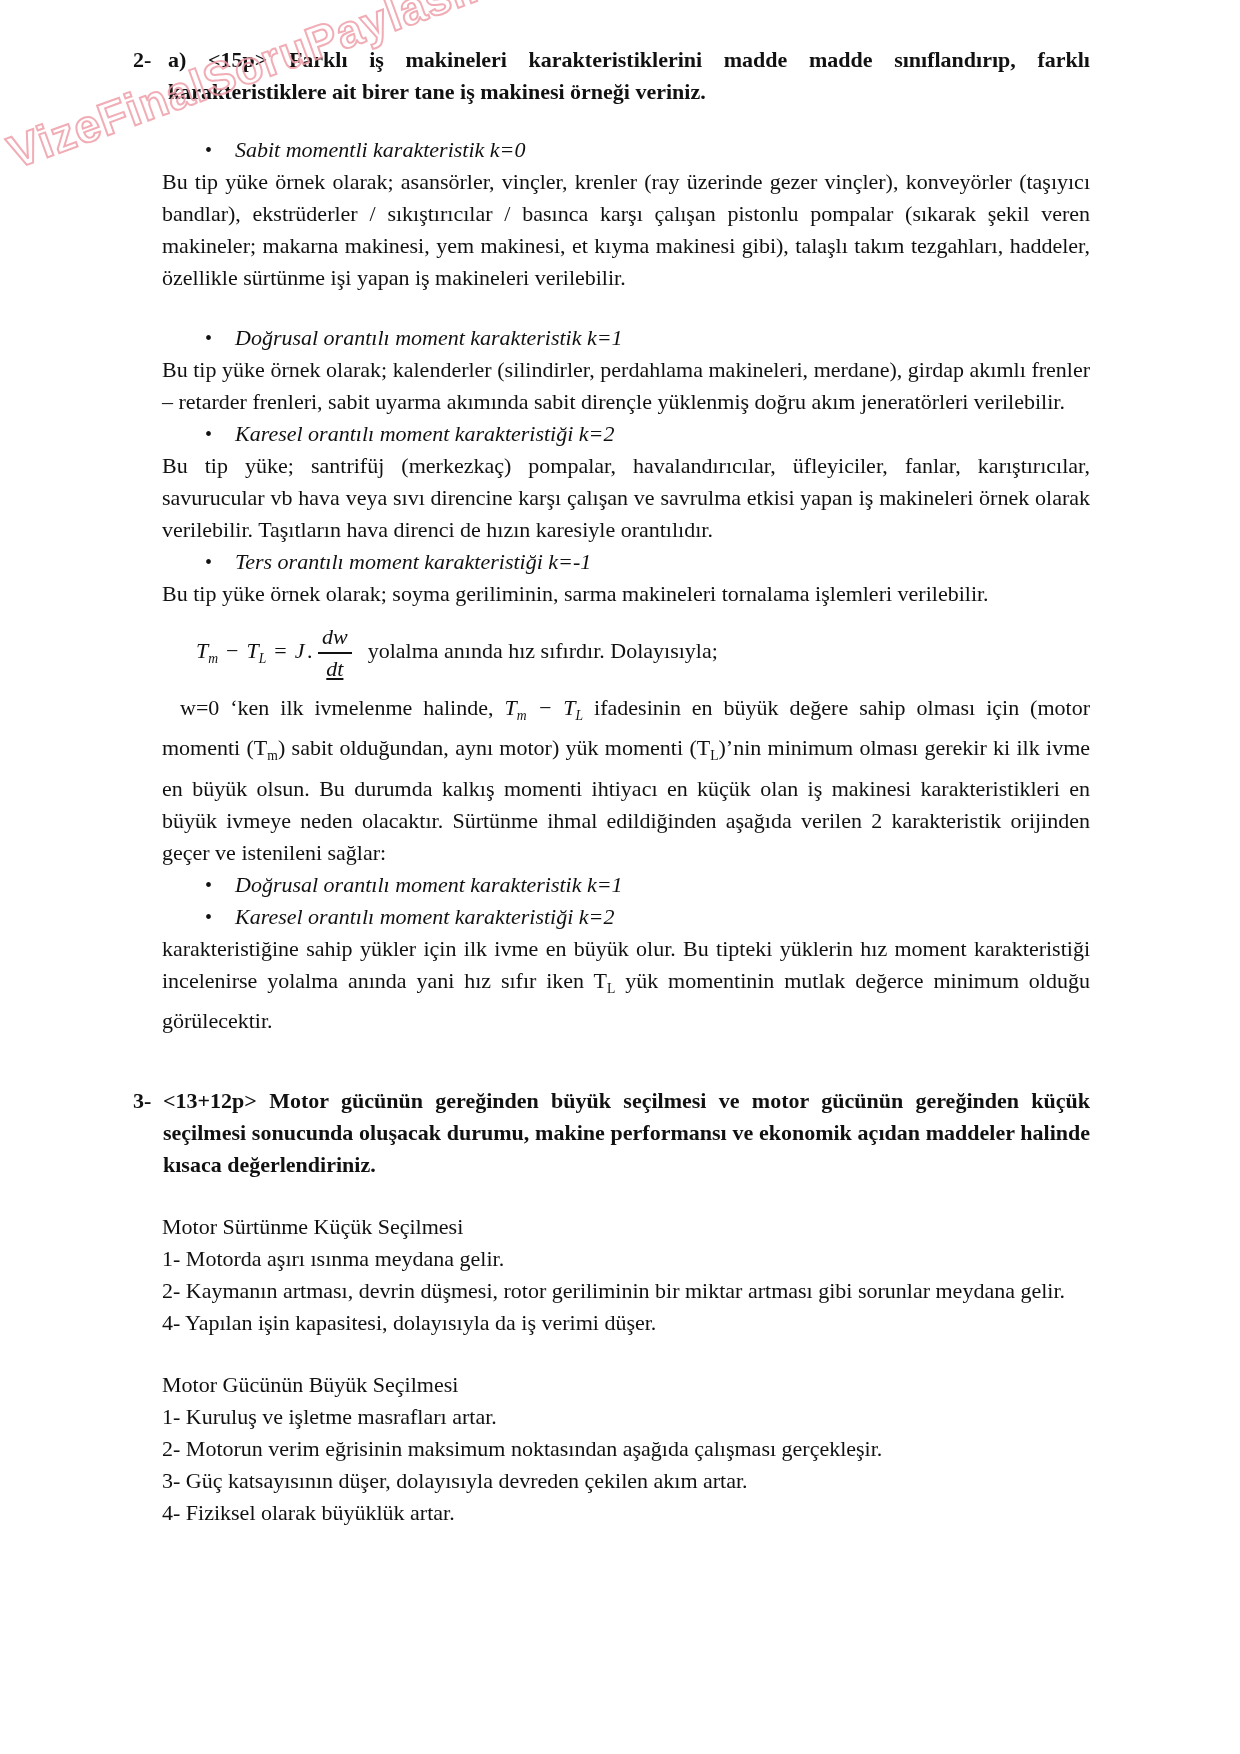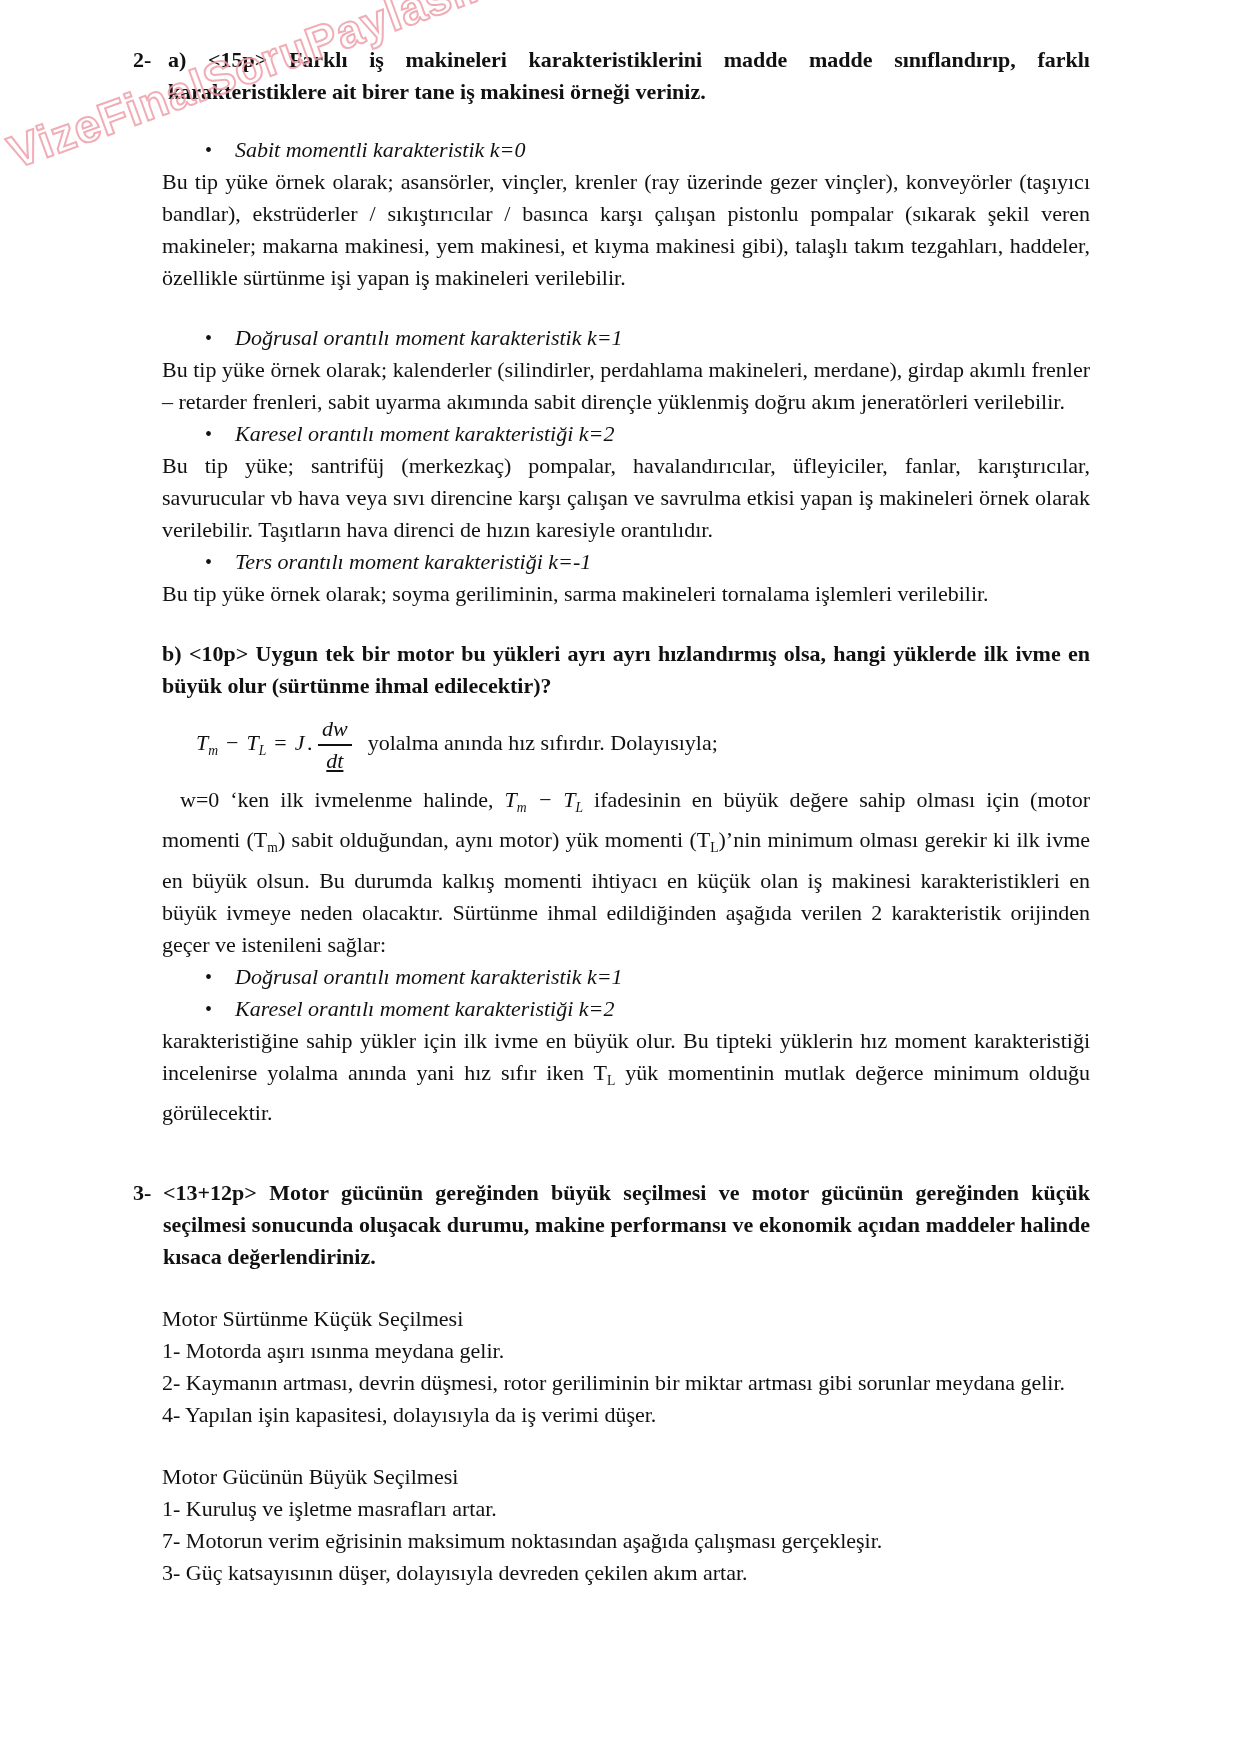--- a/index.html
+++ b/index.html
@@ -114,21 +114,20 @@
       <div>
         <div class="bullet-row">
           <span class="bullet-dot">•</span>
           <span class="bullet-text">Ters orantılı moment karakteristiği k=-1</span>
         </div>
         <div class="body-para">Bu tip yüke örnek olarak; soyma geriliminin, sarma makineleri tornalama işlemleri verilebilir.</div>
       </div>
 
     </div>
 
-    <div class="qb-head">b) &lt;10p&gt; Uygun tek bir motor bu yükleri ayrı ayrı hızlandırmış olsa, hangi yüklerde ilk ivme en büyük olur (sürtünme ihmal edilecektir)?</div>
 
     <div class="formula-row">
       <span class="mi">T</span><sub class="msub">m</sub><span class="mop">−</span><span class="mi">T</span><sub class="msub">L</sub><span class="mop">=</span><span class="mi">J</span><span class="mdot mi">.</span><span class="frac"><span class="fnum mi">dw</span><span class="fden mi">dt</span></span><span class="ftail">yolalma anında hız sıfırdır. Dolayısıyla;</span>
     </div>
 
     <div class="body-para indent-first"><span>w=0 ‘ken ilk ivmelenme halinde, </span><span class="mi">T</span><sub class="msub">m</sub><span class="mi"> − </span><span class="mi">T</span><sub class="msub">L</sub><span> ifadesinin en büyük değere sahip olması için (motor momenti (T</span><span class="tsub">m</span><span>) sabit olduğundan, aynı motor) yük momenti (T</span><span class="tsub">L</span><span>)’nin minimum olması gerekir ki ilk ivme en büyük olsun. Bu durumda kalkış momenti ihtiyacı en küçük olan iş makinesi karakteristikleri en büyük ivmeye neden olacaktır. Sürtünme ihmal edildiğinden aşağıda verilen 2 karakteristik orijinden geçer ve istenileni sağlar:</span></div>
 
     <div class="bullet-row">
       <span class="bullet-dot">•</span>
       <span class="bullet-text">Doğrusal orantılı moment karakteristik k=1</span>
@@ -148,18 +147,19 @@
     <div class="sect-gap">
       <div class="q3-section-title">Motor Sürtünme Küçük Seçilmesi</div>
       <div class="q3-item">1- Motorda aşırı ısınma meydana gelir.</div>
       <div class="q3-item">2- Kaymanın artması, devrin düşmesi, rotor geriliminin bir miktar artması gibi sorunlar meydana gelir.</div>
       <div class="q3-item">4- Yapılan işin kapasitesi, dolayısıyla da iş verimi düşer.</div>
     </div>
 
     <div class="sect-gap">
       <div class="q3-section-title">Motor Gücünün Büyük Seçilmesi</div>
       <div class="q3-item">1- Kuruluş ve işletme masrafları artar.</div>
-      <div class="q3-item">7- Motorun verim eğrisinin maksimum noktasından aşağıda çalışması gerçekleşir.</div>
+      <div class="q3-item">2- Motorun verim eğrisinin maksimum noktasından aşağıda çalışması gerçekleşir.</div>
       <div class="q3-item">3- Güç katsayısının düşer, dolayısıyla devreden çekilen akım artar.</div>
+      <div class="q3-item">4- Fiziksel olarak büyüklük artar.</div>
     </div>
 
   </div>
 </div>
 
 </body></html>

